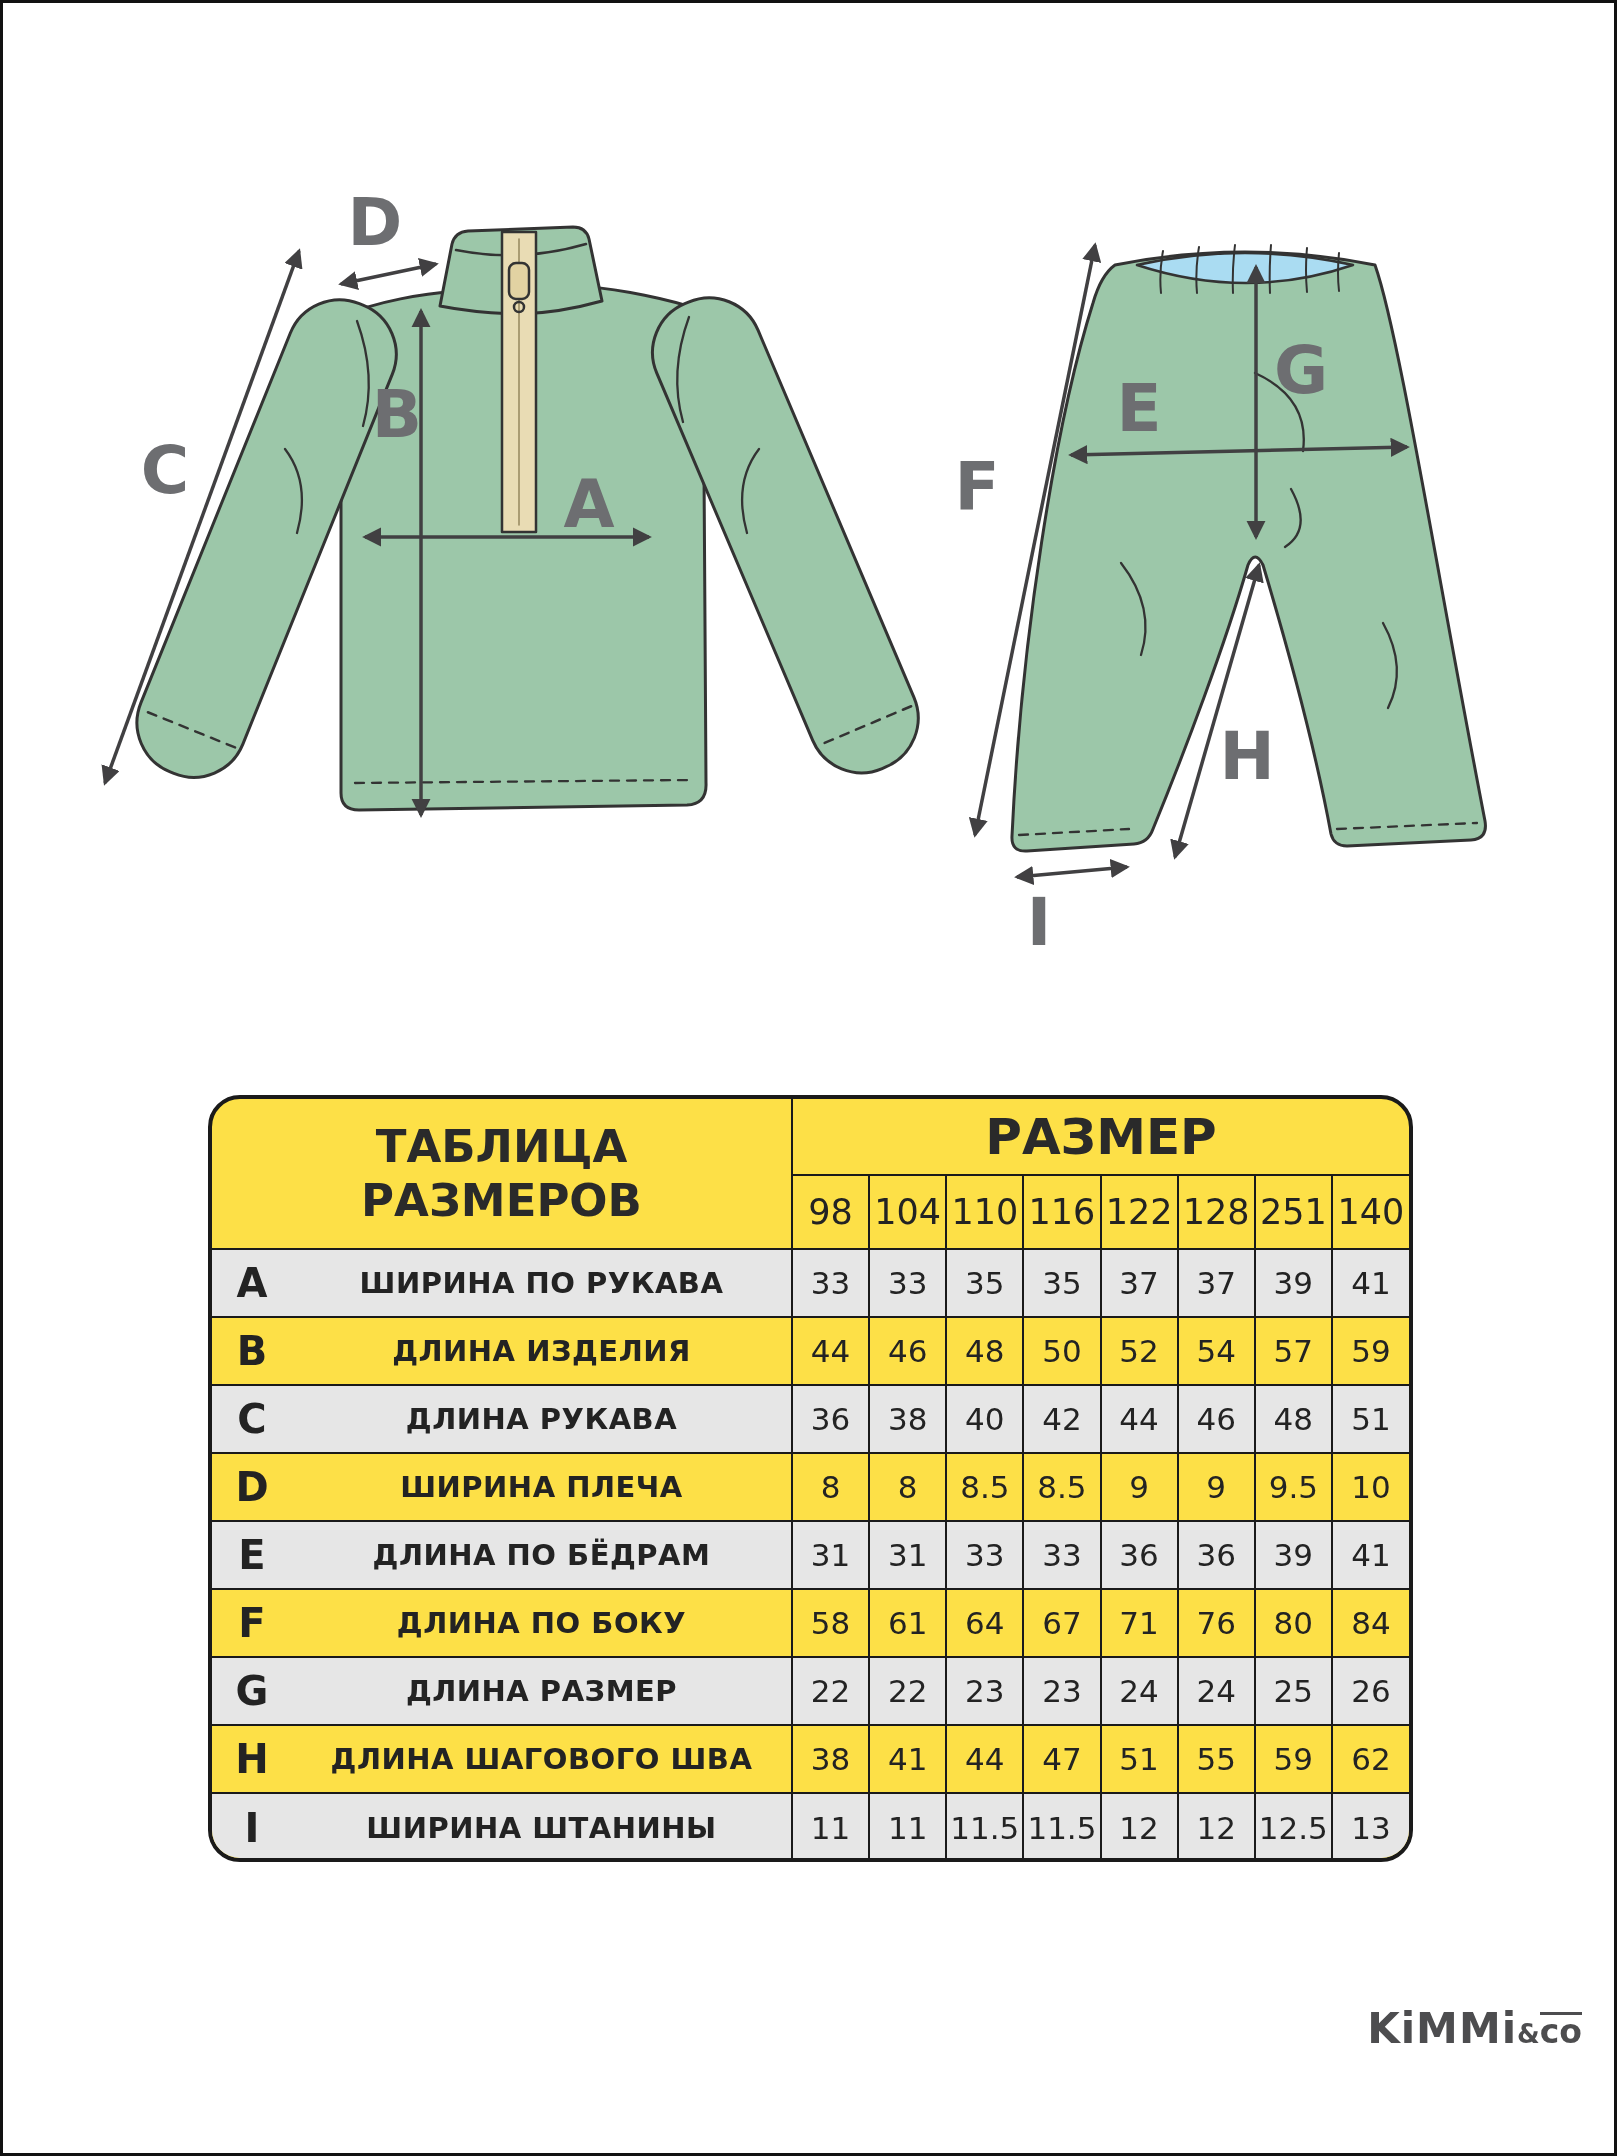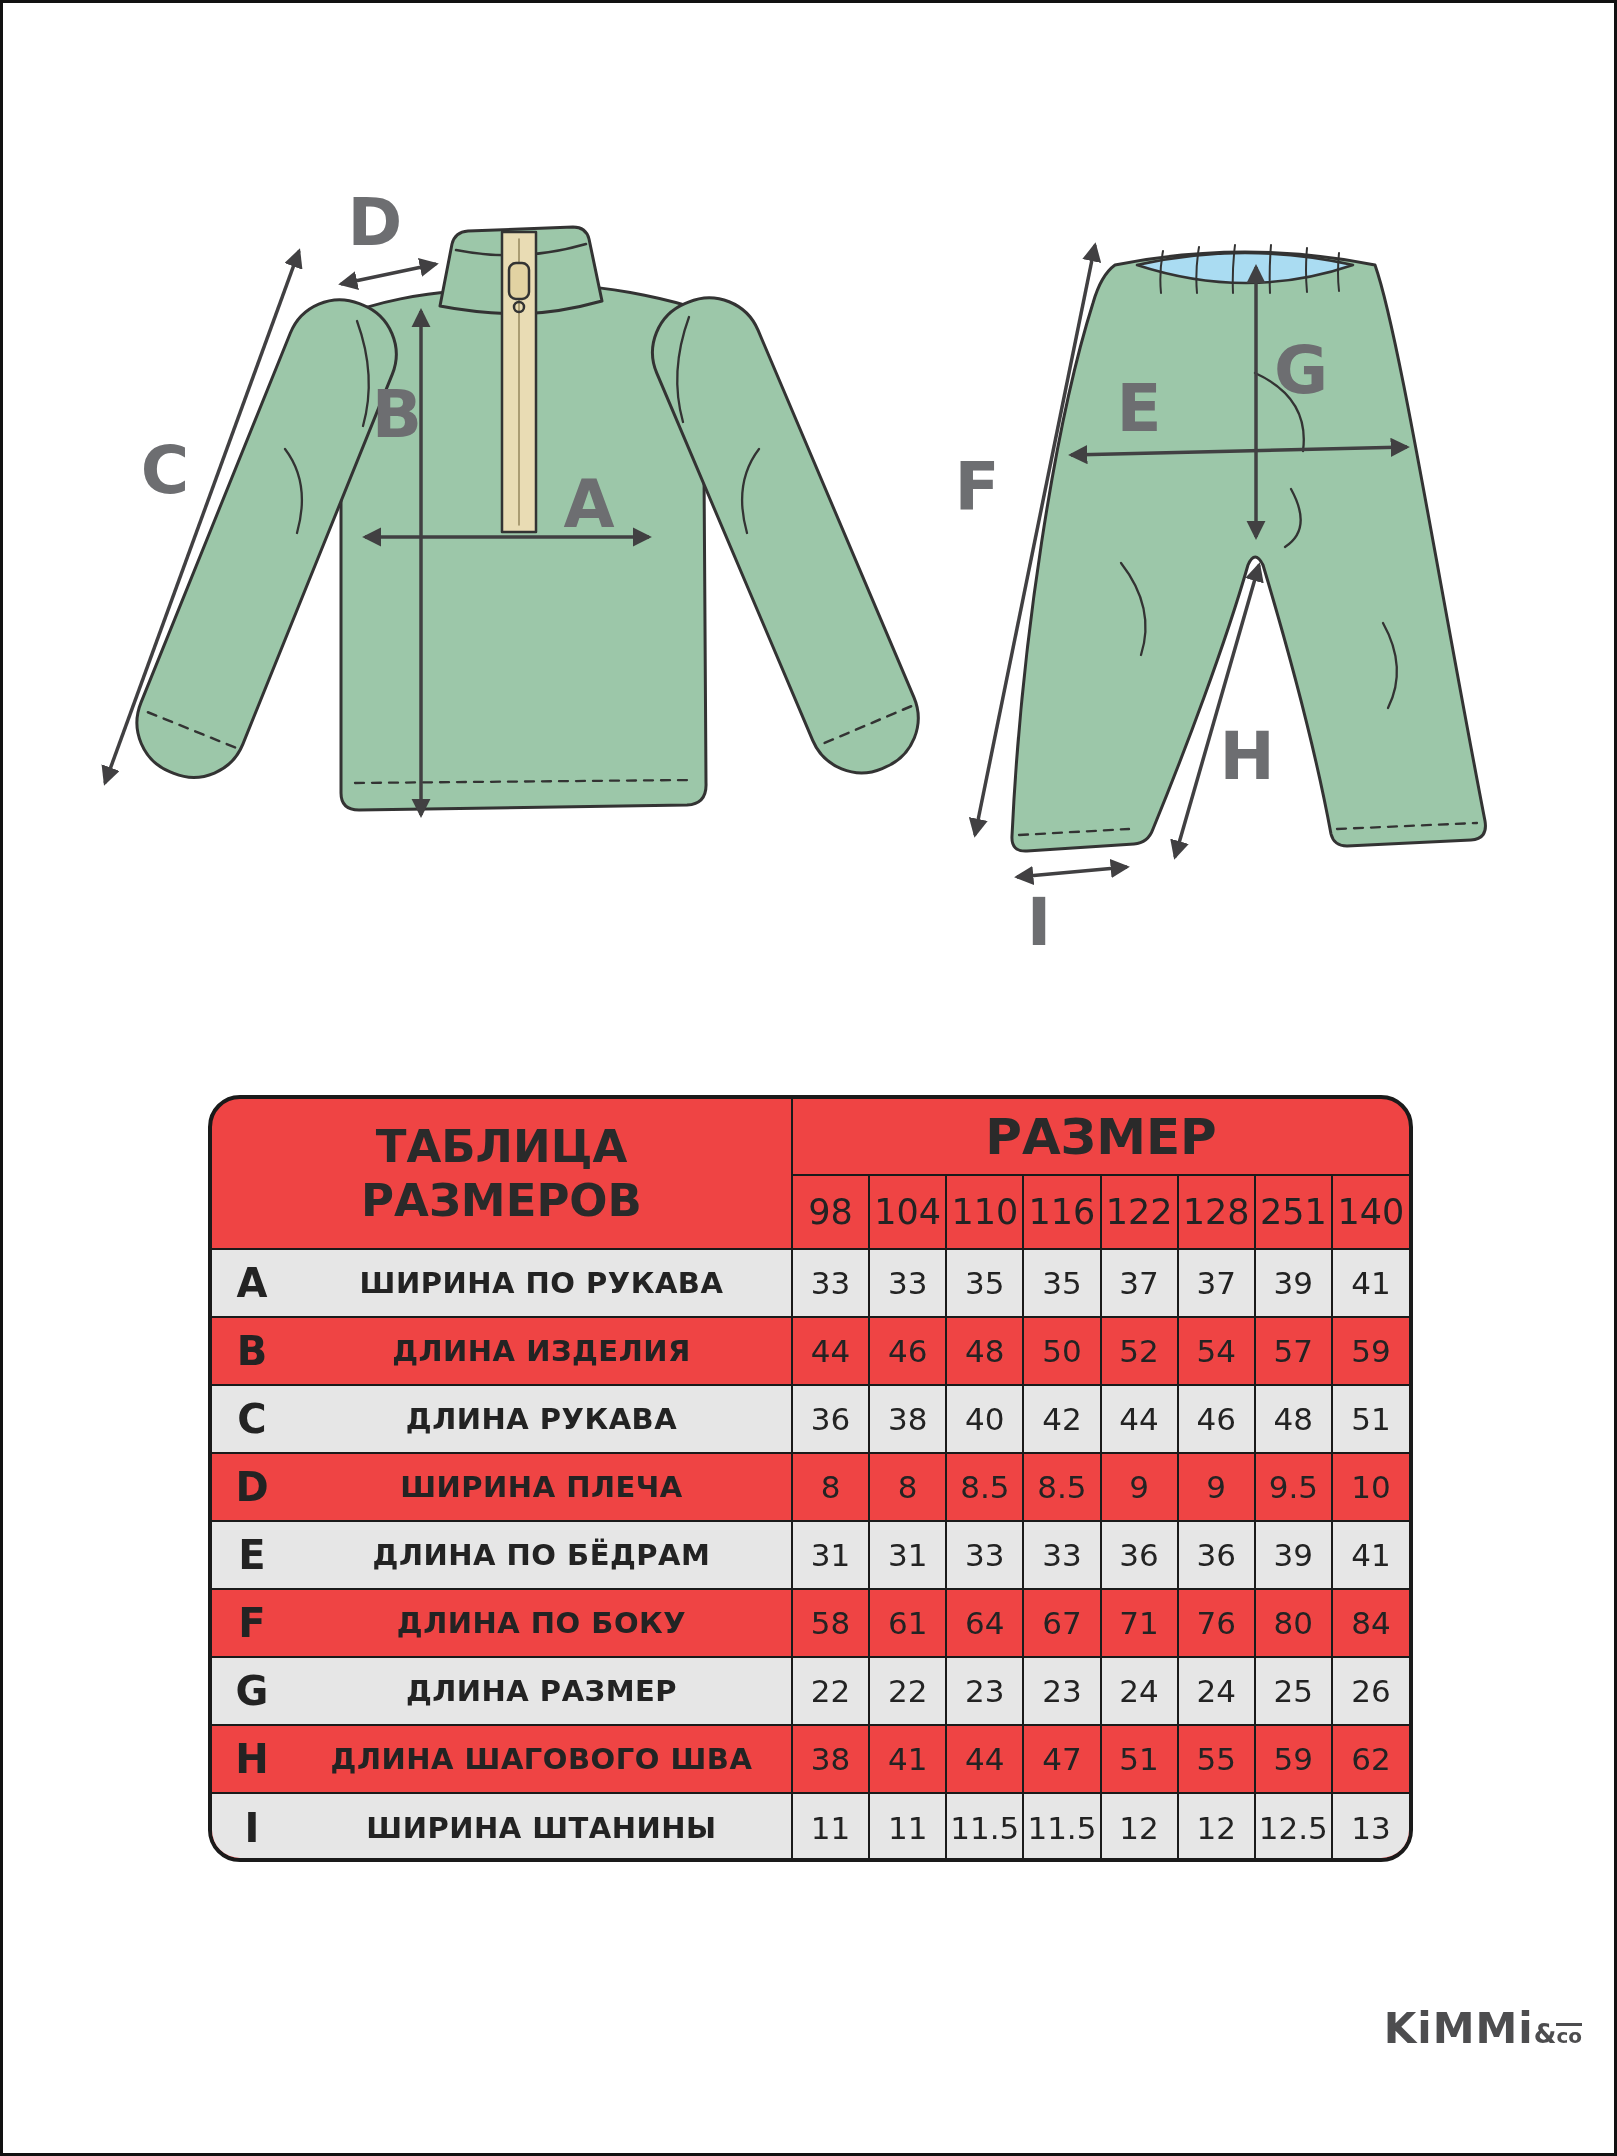--- a/index.html
+++ b/index.html
@@ -22,21 +22,21 @@
     text-anchor:middle;
   }
   
   .table-wrap{
     position:absolute;
     left:205px;top:1092px;
     width:1205px;height:767px;
     border:4px solid #1a1a1a;
     border-radius:32px;
     overflow:hidden;
-    background:#ef4444;
+    background:#fde047;
     box-sizing:border-box;
   }
   table{
     width:100%;height:100%;
     border-collapse:collapse;
     border-style:hidden;
     table-layout:fixed;
     color:#232323;
   }
   th,td{
@@ -58,21 +58,21 @@
   .letter-cell{font-size:40px;font-weight:800;border-right-style:hidden;}
   .label-cell{font-size:29px;font-weight:700;border-left-style:hidden;letter-spacing:.5px;}
   .value-cell{font-size:31px;font-weight:400;}
   
   .logo{
     position:absolute;right:32px;bottom:100px;
     color:#4d4d4f;white-space:nowrap;
   }
   .logo-main{font-size:42px;font-weight:800;letter-spacing:1px;}
   .logo-amp{font-size:26px;font-weight:700;}
-  .logo-suffix{font-size:20px;font-weight:700;border-top:3px solid #4d4d4f;display:inline-block;line-height:1.05;}
+  .logo-suffix{font-size:33px;font-weight:700;border-top:3px solid #4d4d4f;display:inline-block;line-height:1.05;}
 </style>
 </head>
 <body>
 
 <div class="page">
 
   <svg class="diagram" width="1617" height="1000" viewBox="0 0 1617 1000">
     <defs>
       <marker id="ah" viewBox="0 0 10 10" refX="8.5" refY="5" markerWidth="5.5" markerHeight="5.5" orient="auto-start-reverse">
         <path d="M0,0 L10,5 L0,10 Z" fill="#414042"></path>

